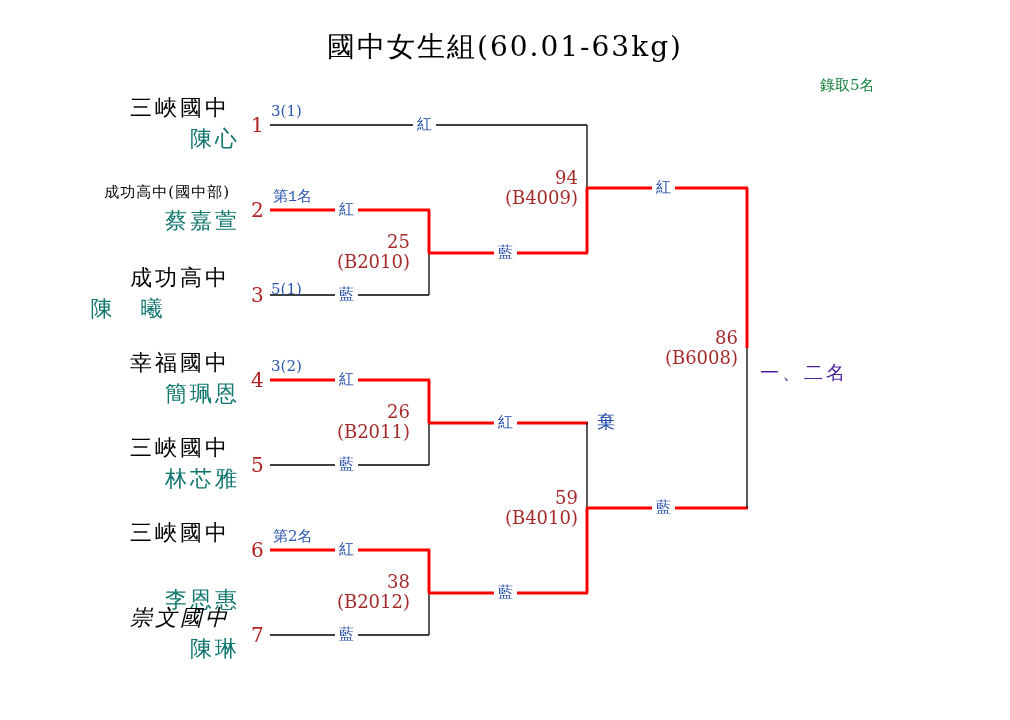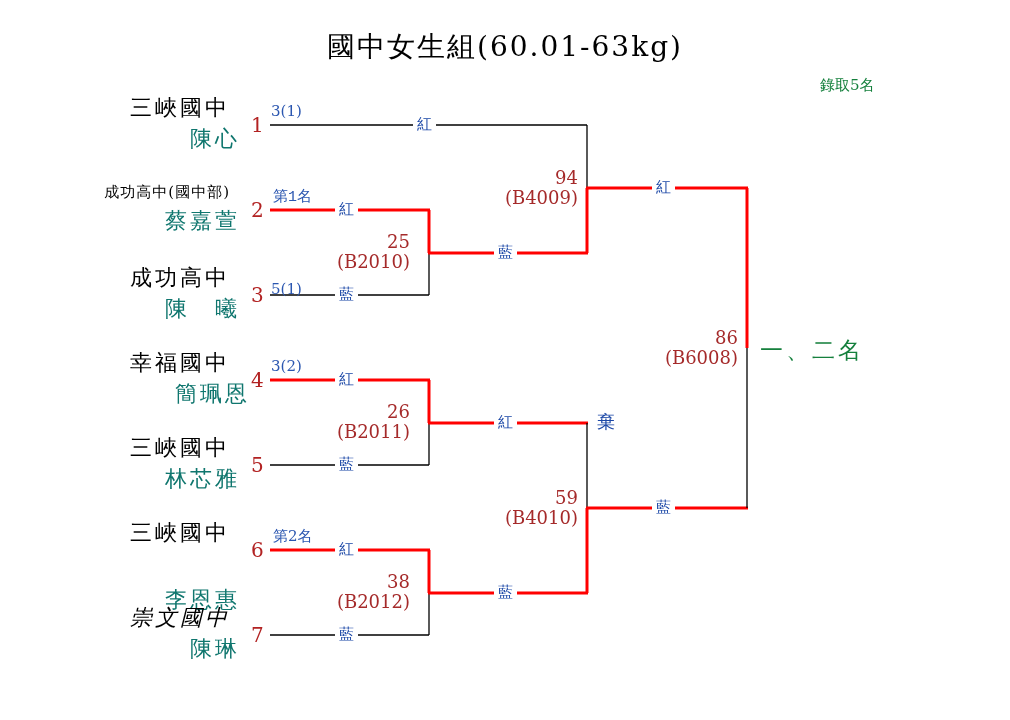--- a/index.html
+++ b/index.html
@@ -8,21 +8,21 @@
   .abs { position: absolute; white-space: nowrap; }
   .title { left: 0; width: 1010px; top: 28px; text-align: center; font-size: 28px; color: #000; letter-spacing: 2px; }
   .quota { left: 820px; top: 76px; font-size: 15px; color: #15803d; }
   .school { font-size: 22px; color: #000; text-align: right; width: 230px; letter-spacing: 3px; }
   .school.small { font-size: 15px; letter-spacing: 1px; }
   .pname { font-size: 22px; color: #0f766e; text-align: right; width: 240px; letter-spacing: 3px; }
   .seed { font-size: 20px; color: #b22222; }
   .rank { font-size: 15px; color: #2a56b0; }
   .corner { font-size: 15px; color: #1b47a6; background: #fff; padding: 0 4px; }
   .match { font-size: 18px; color: #a52a2a; text-align: right; line-height: 20px; }
-  .result { font-size: 23px; color: #15803d; letter-spacing: 3px; }
+  .result { font-size: 19px; color: #4c1d95; letter-spacing: 3px; margin-top: 25px; }
   .forfeit { font-size: 18px; color: #1b47a6; }
   svg { position: absolute; left: 0; top: 0; }
 </style>
 </head>
 <body>
 
 <div class="abs title">國中女生組(60.01-63kg)</div>
 <div class="abs quota">錄取5名</div>
 
 <svg width="1010" height="720">
@@ -68,26 +68,26 @@
 <div class="abs pname" style="left:0px; top:124px;">陳心</div>
 <div class="abs seed" style="left:251px; top:113px;">1</div>
 <div class="abs rank" style="left:271px; top:102px;">3(1)</div>
 
 <div class="abs school small" style="left:0px; top:183px;">成功高中(國中部)</div>
 <div class="abs pname" style="left:0px; top:206px;font-family:Liberation Serif, serif;">蔡嘉萱</div>
 <div class="abs seed" style="left:251px; top:198px;">2</div>
 <div class="abs rank" style="left:273px; top:187px;font-family:Liberation Mono, monospace;">第1名</div>
 
 <div class="abs school" style="left:0px; top:263px;">成功高中</div>
-<div class="abs pname" style="left:0px; top:294px;">陳　曦</div>
+<div class="abs pname" style="left:8px; top:294px;text-align:center;">陳　曦</div>
 <div class="abs seed" style="left:251px; top:283px;">3</div>
 <div class="abs rank" style="left:271px; top:272px;margin-top:8px;">5(1)</div>
 
 <div class="abs school" style="left:0px; top:348px;">幸福國中</div>
-<div class="abs pname" style="left:0px; top:379px;padding-left:10px;">簡珮恩</div>
+<div class="abs pname" style="left:0px; top:379px;">簡珮恩</div>
 <div class="abs seed" style="left:251px; top:368px;">4</div>
 <div class="abs rank" style="left:271px; top:357px;">3(2)</div>
 
 <div class="abs school" style="left:0px; top:433px;">三峽國中</div>
 <div class="abs pname" style="left:0px; top:464px;">林芯雅</div>
 <div class="abs seed" style="left:251px; top:453px;">5</div>
 
 <div class="abs school" style="left:0px; top:518px;">三峽國中</div>
 <div class="abs pname" style="left:0px; top:549px;margin-top:36px;">李恩惠</div>
 <div class="abs seed" style="left:251px; top:538px;">6</div>

